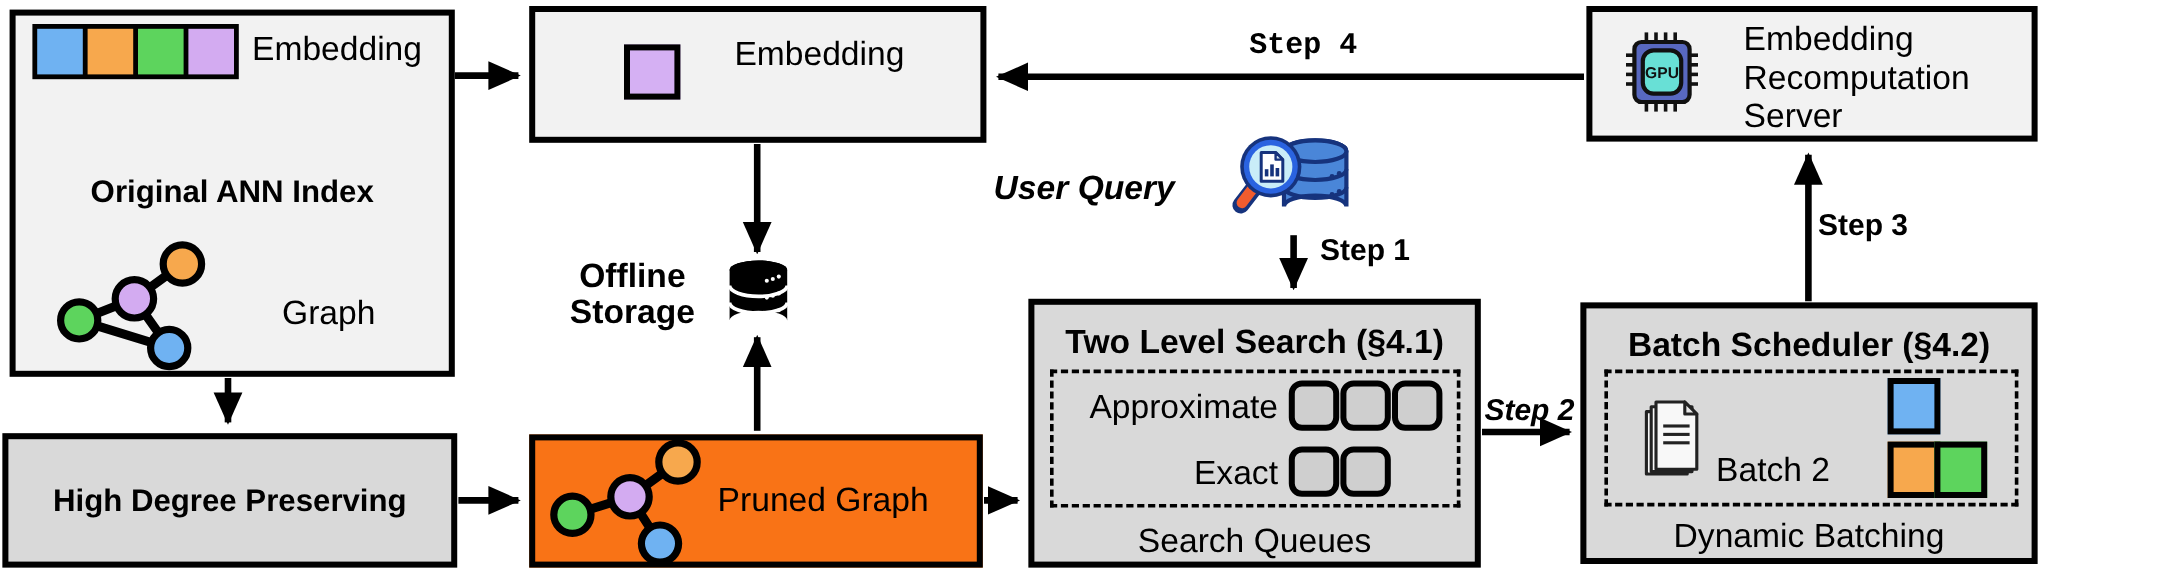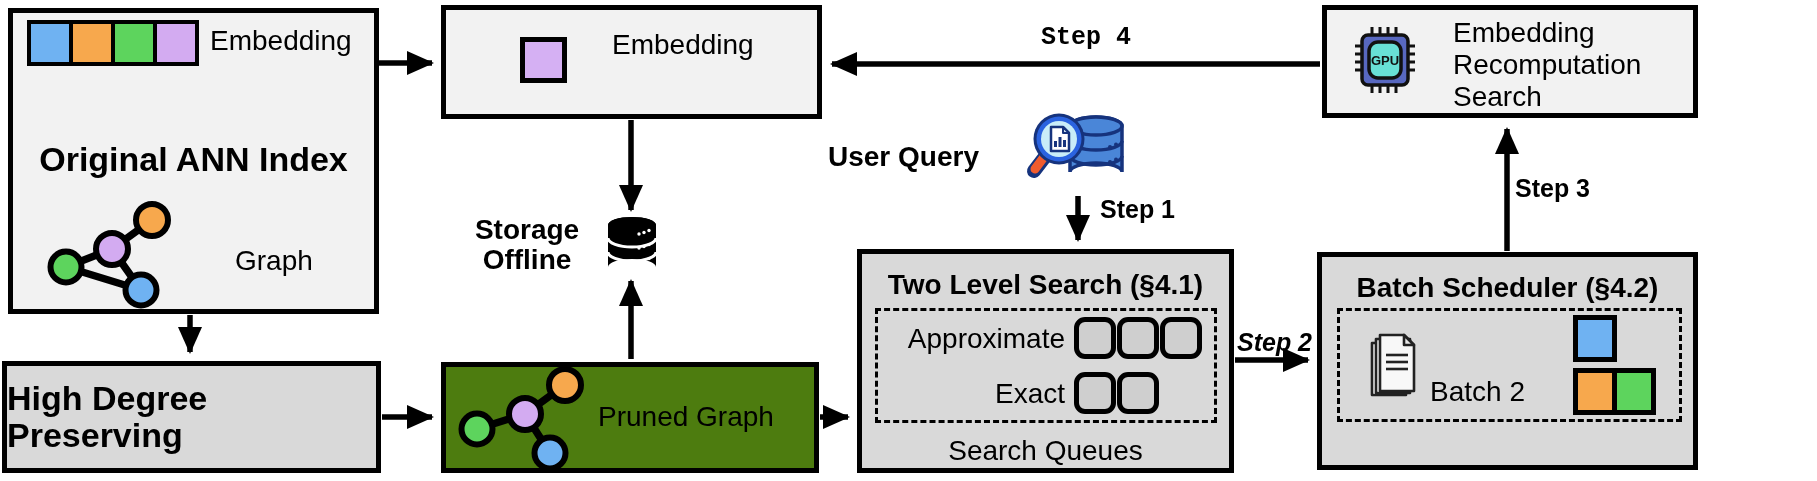--- a/index.html
+++ b/index.html
@@ -5,21 +5,21 @@
   * { margin:0; padding:0; box-sizing:border-box; }
   html,body { background:#fff; }
   body { font-family:"Liberation Sans", sans-serif; color:#000; }
   .canvas { position:relative; width:1817px; height:481px; background:#fff; overflow:hidden; }
   .overlay { position:absolute; left:0; top:0; pointer-events:none; }
   .box { position:absolute; border:5px solid #000; }
   .abs { position:absolute; }
   svg { overflow:visible; display:block; }
 
   .t28 { font-size:28px; line-height:32px; }
-  .t30b { font-size:34px; line-height:37px; font-weight:bold; }
+  .t30b { font-size:26px; line-height:37px; font-weight:bold; }
   .t28b { font-size:28px; line-height:32px; font-weight:bold; }
   .step { position:absolute; font-size:25px; font-weight:bold; line-height:25px; }
   .center { text-align:center; width:100%; }
 
   .emb-strip { display:flex; gap:4px; background:#000; padding:4px; }
   .emb-strip > div { width:38px; height:38px; }
 
   .cache-sq { width:47px; height:46px; border:5px solid #000; }
 
   .dashed { position:absolute; border:3px dashed #000; }
@@ -93,59 +93,59 @@
   </div>
 
   <div class="box" style="left: 441px; top: 5px; width: 381px; height: 114px; background: rgb(242, 242, 242);">
     <div class="cache-sq abs" style="left: 74px; top: 27px; background: rgb(213, 176, 243);"></div>
     <div class="abs" style="left:166px; top:17px; font-size:28px; line-height:36px;">
       <div>Embedding</div>
     </div>
   </div>
 
   <div class="abs t28b" style="left:462px; top:215px; width:130px; text-align:center; line-height:30px;">
+    <div>Offline</div>
     <div>Storage</div>
-    <div>Offline</div>
   </div>
   <svg class="abs" style="left:606px; top:216px;" width="52" height="60" viewBox="0 0 52 60">
     <path d="M2 9 a24 8 0 0 1 48 0 V51 a24 8 0 0 0 -48 0 Z" fill="#000"></path>
     <ellipse cx="26" cy="9" rx="24" ry="8" fill="#000"></ellipse>
     <path d="M2 22 a24 9 0 0 0 48 0" stroke="#fff" stroke-width="3" fill="none"></path>
     <path d="M2 36 a24 9 0 0 0 48 0" stroke="#fff" stroke-width="3" fill="none"></path>
     <g fill="#fff">
       <circle cx="33" cy="18" r="1.7"></circle>
         <circle cx="38" cy="16.5" r="1.7"></circle>
         <circle cx="43" cy="14.5" r="1.7"></circle>
       <circle cx="33" cy="32" r="1.7"></circle>
         <circle cx="38" cy="30.5" r="1.7"></circle>
         <circle cx="43" cy="28.5" r="1.7"></circle>
       <circle cx="33" cy="46" r="1.7"></circle>
         <circle cx="38" cy="44.5" r="1.7"></circle>
         <circle cx="43" cy="42.5" r="1.7"></circle>
     </g>
   </svg>
 
-  <div class="box" style="left: 441px; top: 362px; width: 378px; height: 111px; background: #4d7c0f;">
+  <div class="box" style="left: 441px; top: 362px; width: 378px; height: 111px; background: #f97316;">
     <svg class="abs" style="left:14px; top:5px;" width="130" height="100" viewBox="0 0 130 100">
       <g stroke="#000" stroke-width="7.5" stroke-linecap="round">
         <line x1="17" y1="57" x2="65" y2="42"></line>
         <line x1="65" y1="42" x2="105" y2="13"></line>
         <line x1="65" y1="42" x2="90" y2="81"></line>
       </g>
       <g stroke="#000" stroke-width="6">
         <circle cx="17" cy="57" r="15.5" fill="#5DD45D"></circle>
         <circle cx="65" cy="42" r="16" fill="#D3ABF1"></circle>
         <circle cx="105" cy="13" r="16" fill="#F7A84D"></circle>
         <circle cx="90" cy="81" r="15.5" fill="#6FB2F2"></circle>
       </g>
     </svg>
     <div class="t28 abs" style="left:152px; top:34px;">Pruned Graph</div>
   </div>
 
-  <div class="t28b abs" style="left:828px; top:141px;">User Query</div>
+  <div class="t28b abs" style="left:828px; top:141px;font-style:italic;">User Query</div>
   <svg class="abs" style="left:1032px; top:112px;" width="92" height="86" viewBox="0 0 92 86">
     <g transform="translate(36,4)">
       <path d="M2 10 a26 9 0 0 1 52 0 V56 a26 9 0 0 0 -52 0 Z" stroke="#16337D" stroke-width="3.5" fill="#4A86D8"></path>
       <path d="M2 25 a26 9 0 0 0 52 0" fill="none" stroke="#16337D" stroke-width="3.5"></path>
       <path d="M2 40 a26 9 0 0 0 52 0" fill="none" stroke="#16337D" stroke-width="3.5"></path>
       <ellipse cx="28" cy="10" rx="26" ry="9" stroke="#16337D" stroke-width="3.5" fill="#4A86D8"></ellipse>
       <g fill="#16337D">
         <circle cx="42" cy="31" r="2"></circle>
           <circle cx="48" cy="28.5" r="2"></circle>
         <circle cx="42" cy="46" r="2"></circle>
@@ -201,20 +201,21 @@
       </g>
     </svg>
     <div class="batch-row" style="left:251px; top:58px;">
         <div style="background: rgb(111, 178, 242);"></div>
       </div>
     <div class="t28 right-label" style="left:88px; top:119px; width:115px;">Batch 2</div>
     <div class="batch-row" style="left:251px; top:111px;">
         <div style="background: rgb(247, 168, 77);"></div>
         <div style="background: rgb(93, 212, 93);"></div>
       </div>
+    <div class="t28 abs center" style="left:0; top:174px;">Dynamic Batching</div>
   </div>
 
   <div class="box" style="left: 1322px; top: 5px; width: 376px; height: 113px; background: rgb(242, 242, 242);">
     <svg class="abs" style="left:28px; top:16px;" width="60" height="68" viewBox="0 0 60 68">
       <g stroke="#111" stroke-width="3">
         <line x1="17" y1="1" x2="17" y2="9"></line>
           <line x1="25" y1="1" x2="25" y2="9"></line>
           <line x1="33" y1="1" x2="33" y2="9"></line>
           <line x1="41" y1="1" x2="41" y2="9"></line>
         <line x1="17" y1="59" x2="17" y2="67"></line>
@@ -230,17 +231,17 @@
           <line x1="53" y1="36" x2="60" y2="36"></line>
           <line x1="53" y1="44" x2="60" y2="44"></line>
       </g>
       <rect x="7" y="9" width="46" height="50" rx="6" stroke="#111" stroke-width="3.5" fill="#5868C0"></rect>
       <rect x="14" y="16" width="32" height="36" rx="9" stroke="#111" stroke-width="3.5" fill="#68E0D6"></rect>
       <text x="30" y="39" text-anchor="middle" font-size="13" font-weight="bold" fill="#111">GPU</text>
     </svg>
     <div class="abs" style="left:126px; top:7px; font-size:28px; line-height:32px;">
       <div>Embedding</div>
       <div>Recomputation</div>
-      <div>Search</div>
+      <div>Server</div>
     </div>
   </div>
 
 </div>
 
 </body></html>

